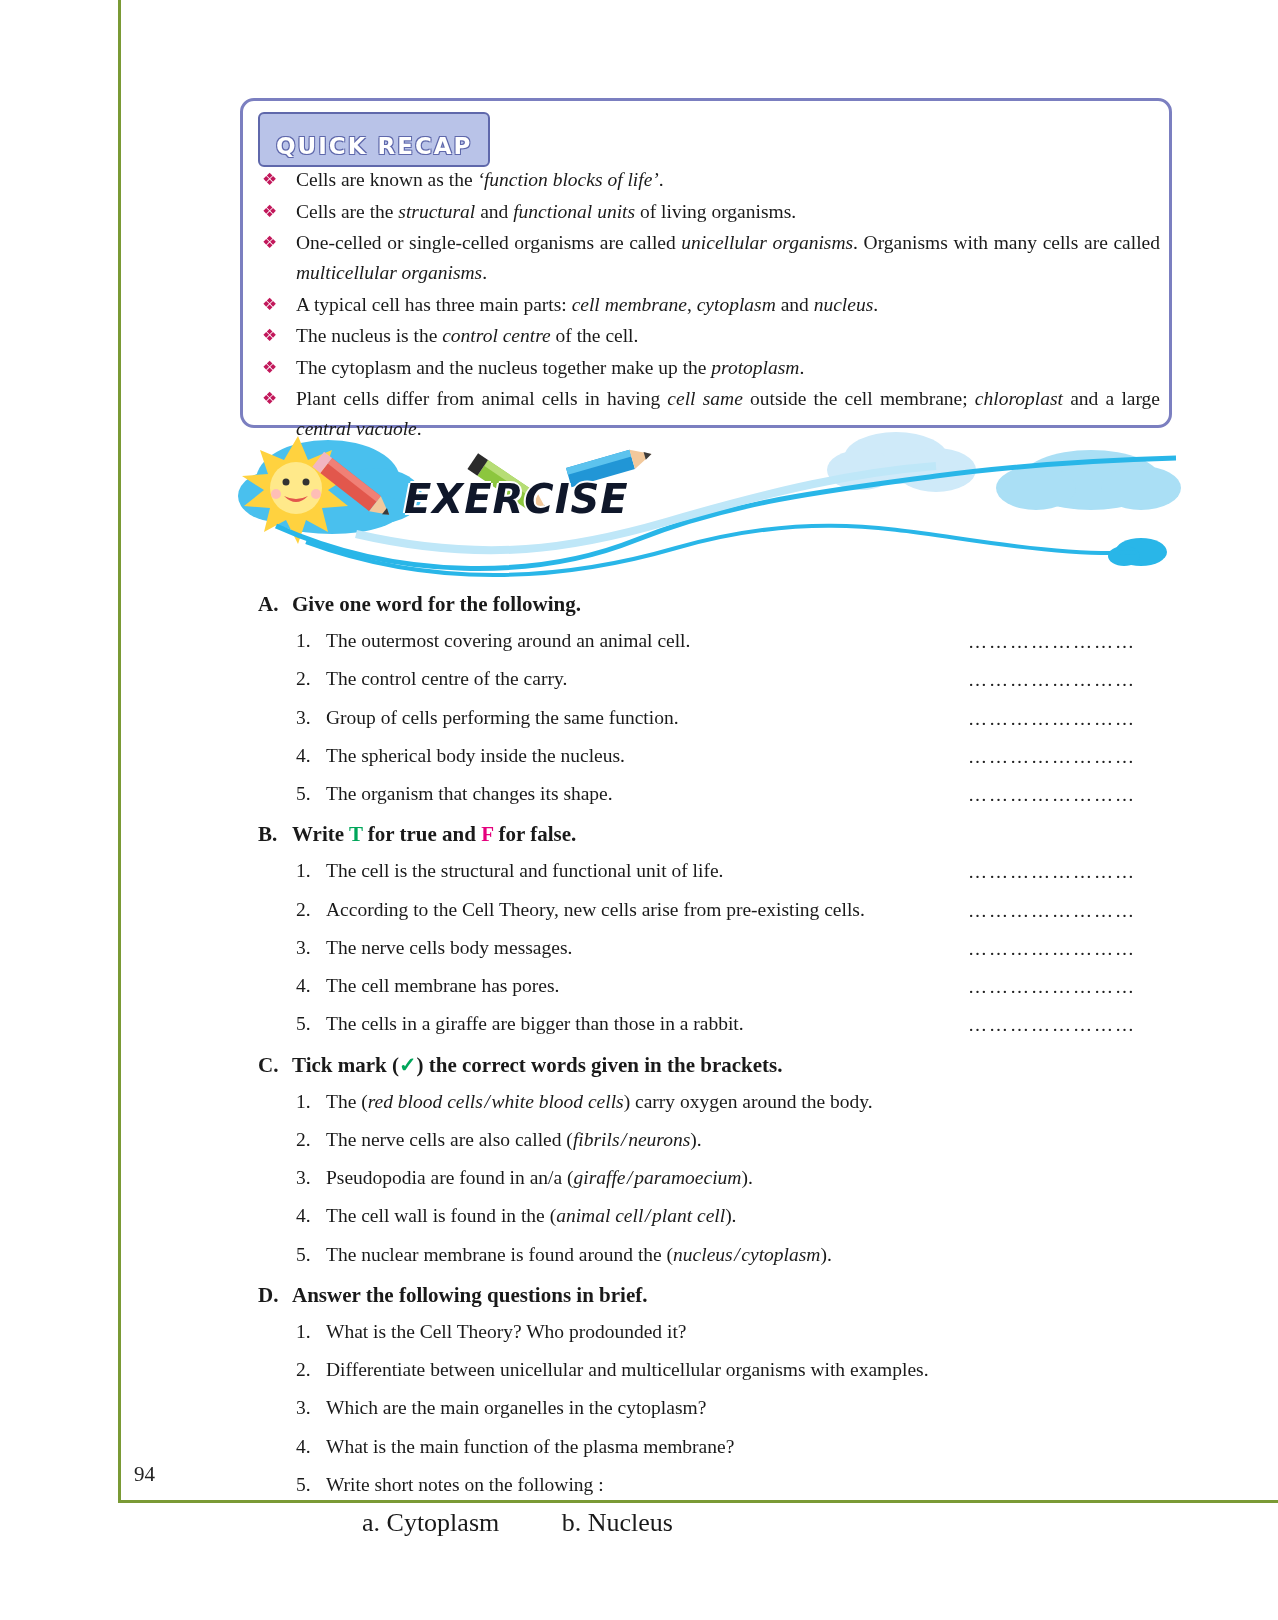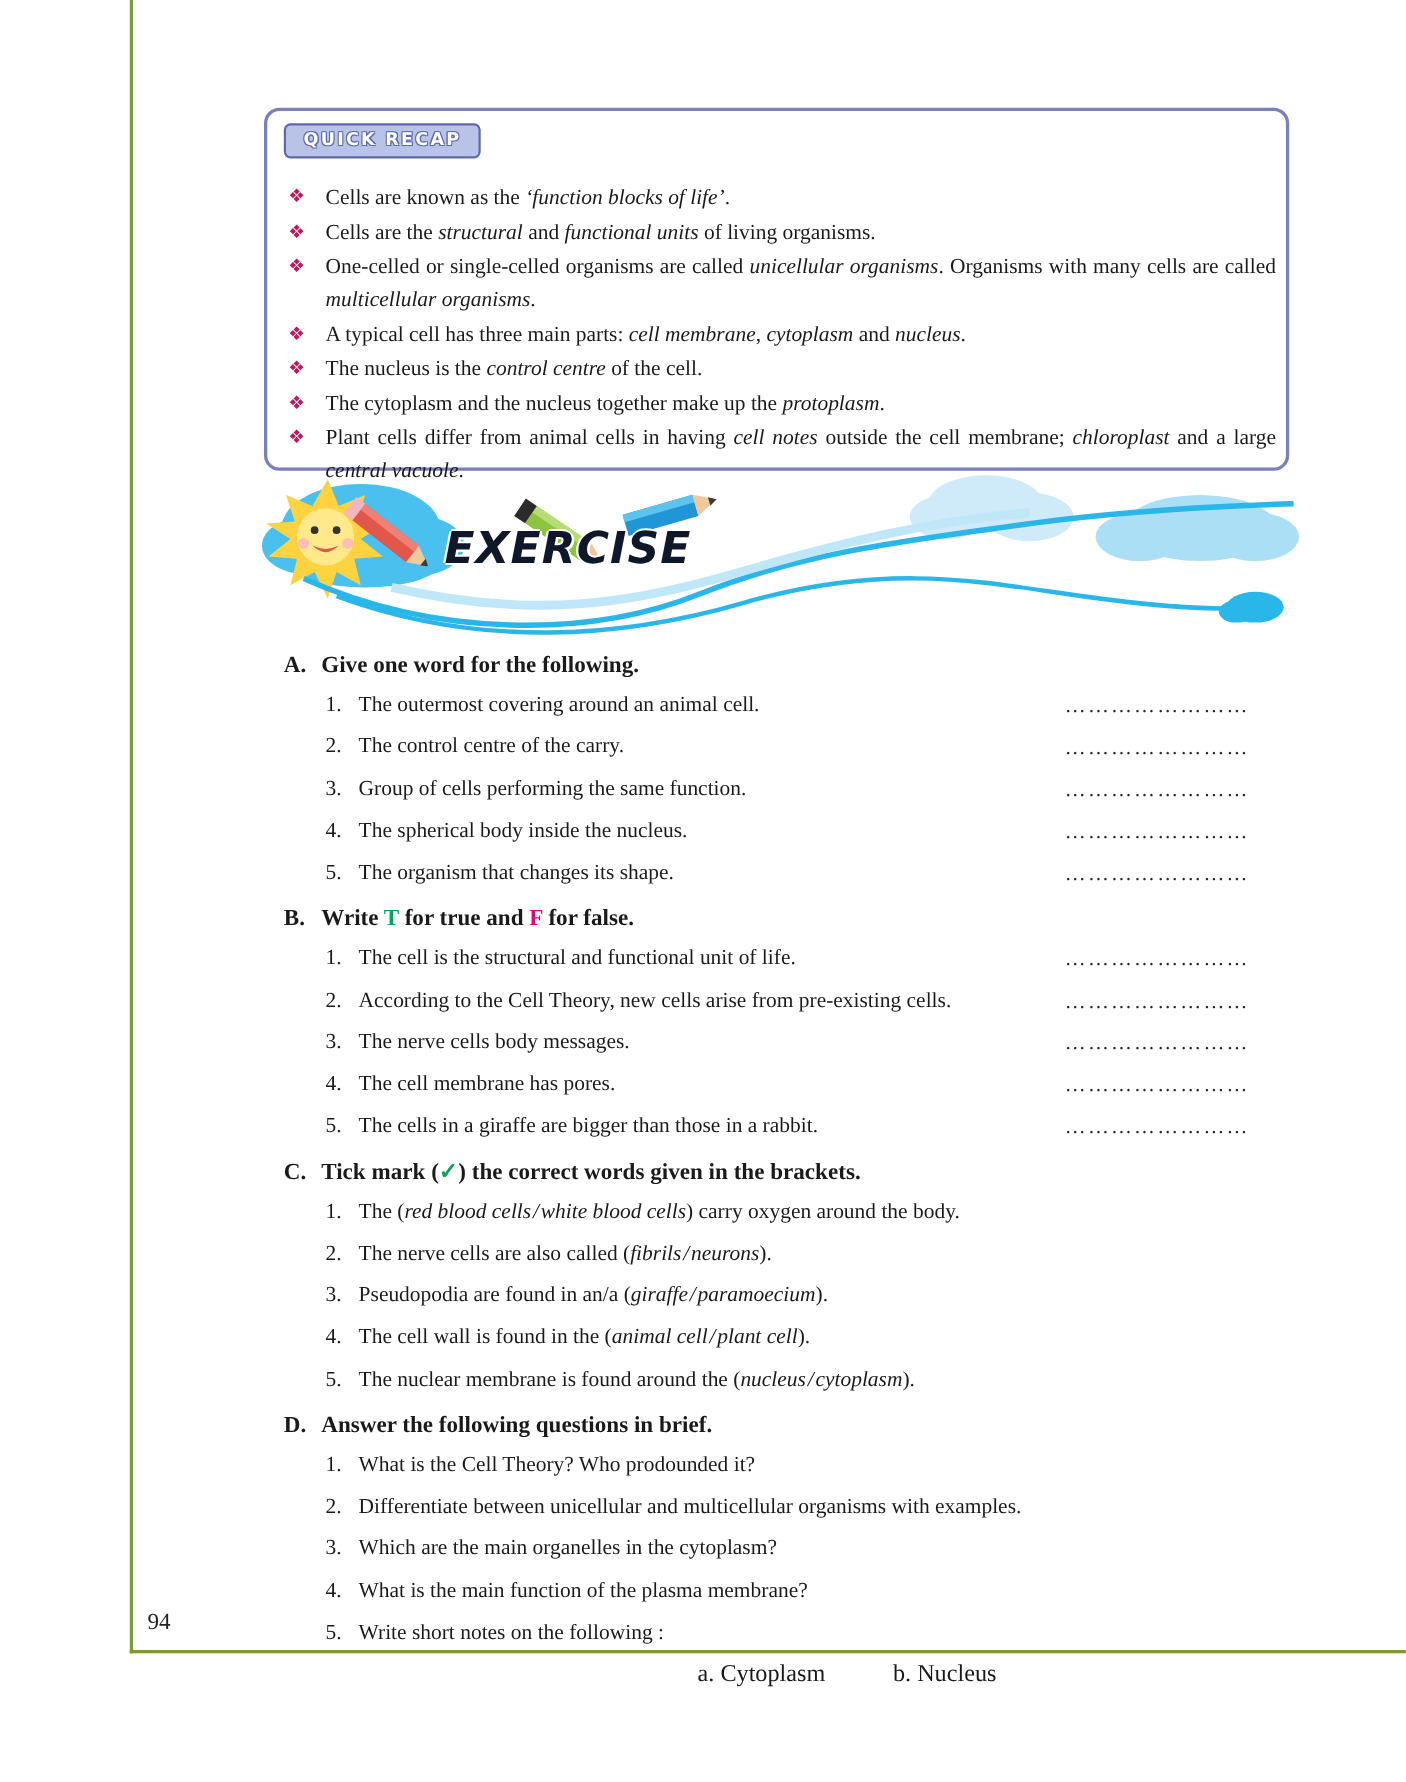--- a/index.html
+++ b/index.html
@@ -49,27 +49,27 @@
     height: 330px;
     border: 3px solid #7b7fc0;
     border-radius: 14px;
     box-sizing: border-box;
     background: #ffffff;
   }
   #recap-title {
     position: absolute;
     left: 258px;
     top: 112px;
-    padding: 5px 16px 7px 16px;
+    padding: 21px 16px 7px 16px;
     background: #b9c3e8;
     border: 2px solid #5f68ab;
     border-radius: 6px;
     font-family: "DejaVu Sans", sans-serif;
     font-weight: bold;
-    font-size: 16px;
+    font-size: 23px;
     letter-spacing: 2px;
     color: #ffffff;
     text-shadow: 1px 1px 0 #5f68ab, -1px 1px 0 #5f68ab, 1px -1px 0 #5f68ab, -1px -1px 0 #5f68ab;
     line-height: 1;
   }
   #recap-list {
     position: absolute;
     left: 262px;
     top: 165px;
     width: 898px;
@@ -153,23 +153,22 @@
     left: 710px;
     top: 2px;
     letter-spacing: 2px;
     font-size: 19px;
     color: #222;
     white-space: nowrap;
   }
   .sub-row {
     position: relative;
     padding-left: 104px;
-    font-size: 22px;
+    font-size: 26px;
     margin: 9px 0;
-    text-align: center;
   }
   .sub-b { margin-left: 56px; }
   .t-green { color: #00a65a; font-weight: bold; }
   .f-pink { color: #e5007d; font-weight: bold; }
   .tick { color: #00a65a; font-weight: bold; }
 
   
   #page-number {
     position: absolute;
     left: 134px;
@@ -209,21 +208,21 @@
     <div class="recap-item">
       <span class="recap-bullet">❖</span>
       <span>The nucleus is the <span class="it">control centre</span> of the cell.</span>
     </div>
     <div class="recap-item">
       <span class="recap-bullet">❖</span>
       <span>The cytoplasm and the nucleus together make up the <span class="it">protoplasm</span>.</span>
     </div>
     <div class="recap-item">
       <span class="recap-bullet">❖</span>
-      <span>Plant cells differ from animal cells in having <span class="it">cell notes</span> outside the cell membrane; <span class="it">chloroplast</span> and a large <span class="it">central vacuole</span>.</span>
+      <span>Plant cells differ from animal cells in having <span class="it">cell same</span> outside the cell membrane; <span class="it">chloroplast</span> and a large <span class="it">central vacuole</span>.</span>
     </div>
   </div>
 
   <div id="banner">
     <svg width="946" height="150" viewBox="0 0 946 150" xmlns="http://www.w3.org/2000/svg">
 
       <g>
         <ellipse cx="660" cy="28" rx="52" ry="26" fill="#cfeaf9"></ellipse>
         <ellipse cx="700" cy="40" rx="40" ry="22" fill="#cfeaf9"></ellipse>
         <ellipse cx="625" cy="40" rx="34" ry="20" fill="#cfeaf9"></ellipse>

